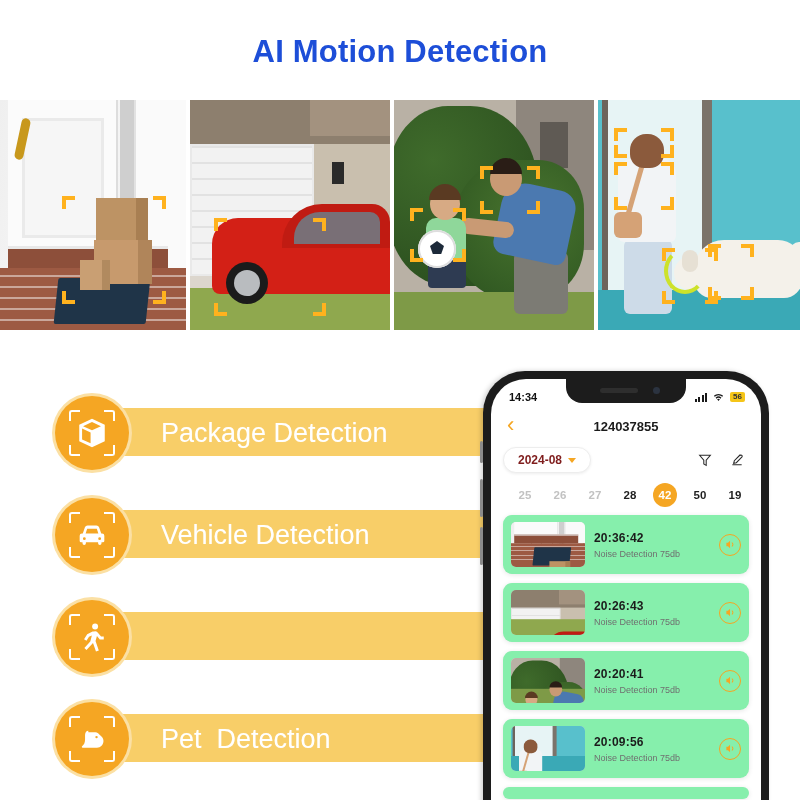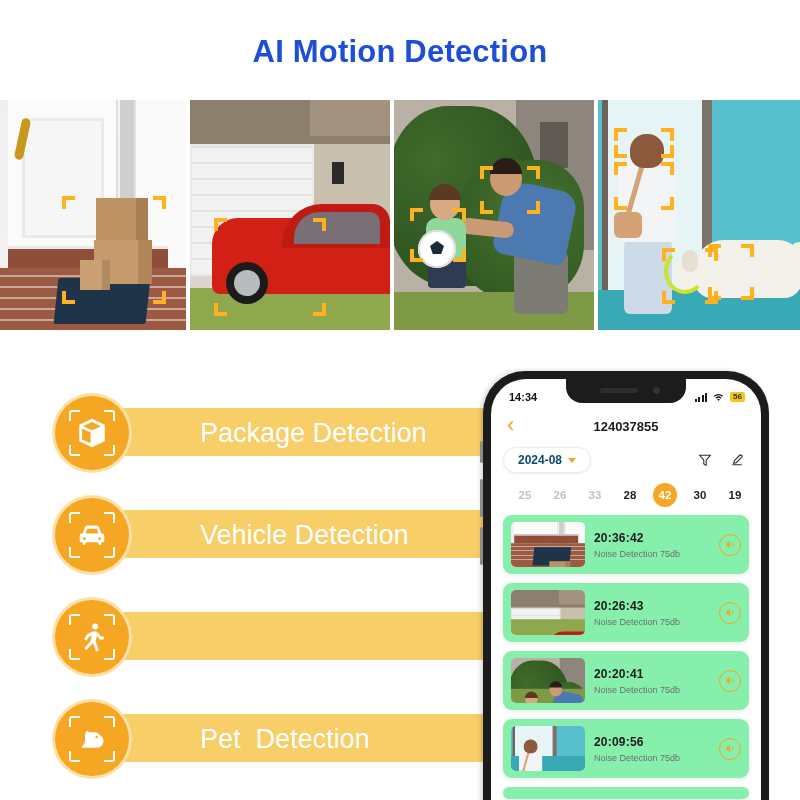--- a/index.html
+++ b/index.html
@@ -109,21 +109,21 @@
   .w4-bag { left:16px; top:112px; width:28px; height:26px; background:#d5a276; border-radius:6px;}
   .w4-strap { left:34px; top:66px; width:5px; height:52px; background:#d5a276; transform:rotate(16deg);}
   .dog4 { left:96px; top:140px; width:108px; height:58px; background:#f4f1ea; border-radius:30px 24px 18px 18px;}
   .dog4-head { left:76px; top:156px; width:44px; height:34px; background:#f4f1ea; border-radius:18px 12px 12px 18px;}
   .dog4-ear { left:84px; top:150px; width:16px; height:22px; background:#e6e0d4; border-radius:8px;}
   .dog4-tail { left:192px; top:142px; width:24px; height:18px; background:#f4f1ea; border-radius:10px;}
   .leash4 { left:66px; top:148px; width:42px; height:46px; border:4px solid #cde22a; border-radius:50%; border-top-color:transparent; border-right-color:transparent;}
 
   
   .features { position: absolute; left: 55px; top: 396px; width: 420px; }
-  .feature { position: relative; height: 74px; margin-bottom: 28px; display:flex; align-items:center;gap:39px; }
+  .feature { position: relative; height: 74px; margin-bottom: 28px; display:flex; align-items:center; }
   .fbar {
     position:absolute; left: 38px; top: 12px; right: -30px; height: 48px;
     background:#F8CE68; border-radius: 3px;
   }
   .fbadge {
     position: relative; z-index:2;
     width: 74px; height: 74px; border-radius: 50%;
     background: #F5A623;
     box-shadow: 0 0 0 3px #FBE0A4;
     display:flex; align-items:center; justify-content:center;
@@ -180,21 +180,21 @@
           padding:1px 3px; border-radius:2px; line-height:1;}
 
   .navbar { position:relative; height:34px; display:flex; align-items:center; padding:0 16px;}
   .back-chevron { width:18px; height:18px; color:#F5A623; font-size:22px; line-height:16px; font-weight:300;}
   .nav-title { position:absolute; left:0; right:0; text-align:center; font-size:13px; font-weight:bold; color:#1b1b1b; }
 
   .toolsrow { display:flex; align-items:center; justify-content:space-between; padding: 4px 16px 2px 12px;}
   .monthpill {
     display:flex; align-items:center; gap:6px;
     background:#fff; border:1px solid #ededed; border-radius:14px;
-    padding:5px 14px; font-size:12px; font-weight:bold; color:#0c4a6e;
+    padding:5px 14px; font-size:12px; font-weight:bold; color:#7f1d1d;
     box-shadow:0 1px 3px rgba(0,0,0,.07);
   }
   .caret { width:0;height:0;border-left:4px solid transparent;border-right:4px solid transparent;border-top:5px solid #F5A623;}
   .tool-icons { display:flex; gap:16px; align-items:center; }
   .tool-icons svg { width:16px; height:16px; stroke:#2a2a2a; fill:none; stroke-width:1.6; }
 
   .daysrow { display:flex; justify-content:space-between; padding: 8px 14px 6px 22px; }
   .day { width:24px; height:24px; line-height:24px; text-align:center; font-size:11.5px; font-weight:bold; color:#1f1f1f; border-radius:50%;}
   .day.muted { color:#c2c2c2; }
   .day.sel { background:#F5A623; color:#fff; }
@@ -445,24 +445,24 @@
             </svg>
           <svg viewBox="0 0 24 24">
               <path d="M5 19h14M16.5 4.5 8 13l-1 4 4-1 8.5-8.5a1.8 1.8 0 0 0-2.5-2.5z"></path>
             </svg>
         </div>
       </div>
 
       <div class="daysrow">
         <span class="day muted">25</span>
         <span class="day muted">26</span>
-        <span class="day muted">33</span>
+        <span class="day muted">27</span>
         <span class="day">28</span>
         <span class="day sel">42</span>
-        <span class="day">30</span>
+        <span class="day">50</span>
         <span class="day">19</span>
       </div>
 
       <div class="cards">
 
         <div class="card">
           <div class="thumb">
             <div class="mini" style="transform:scale(0.40);width:186px;height:115px;">
               <div class="layer door-wall" style="width:186px;height:230px"></div>
               <div class="layer door-panel"></div>

